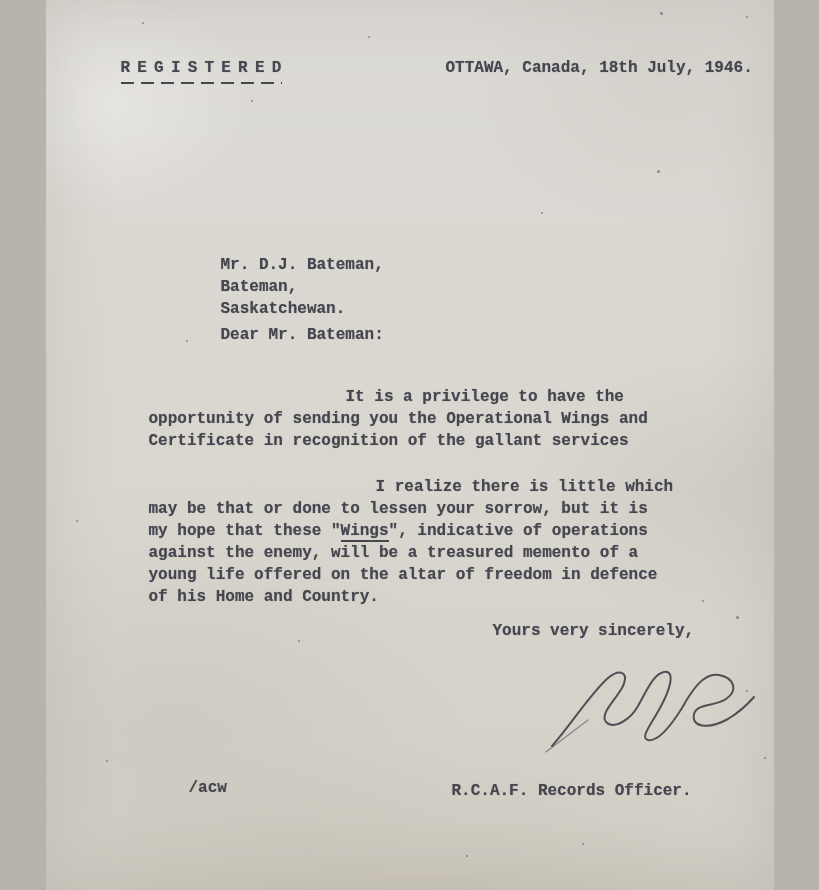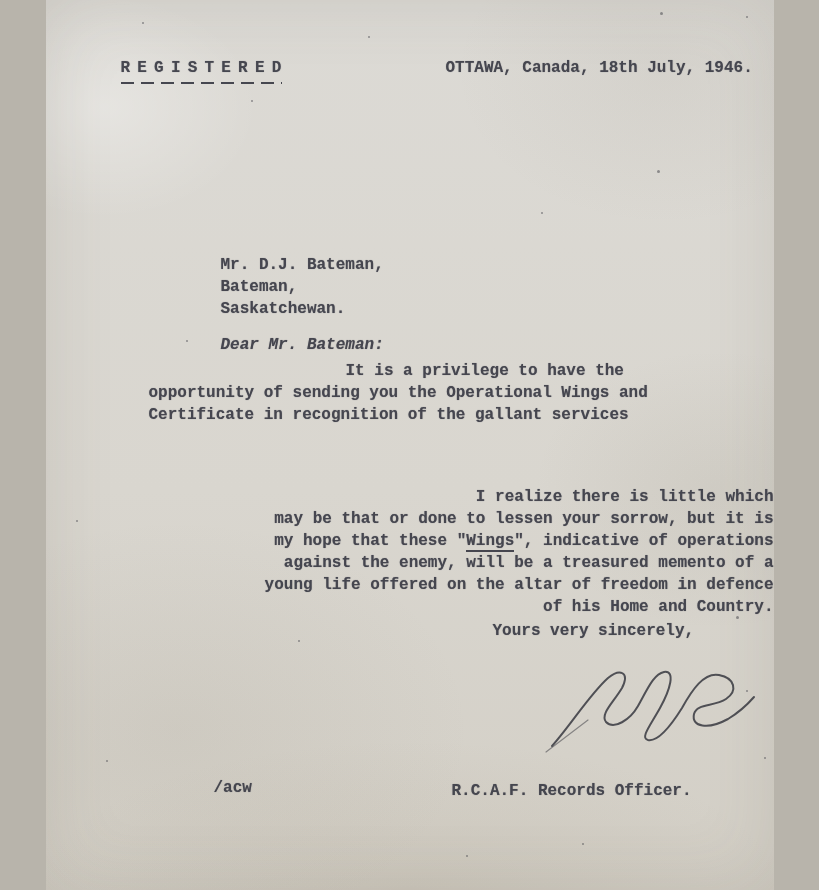--- a/index.html
+++ b/index.html
@@ -52,29 +52,29 @@
   <div class="ink registered" style="left:75px;top:57px;">REGISTERED</div>
 
   <div class="ink" style="left:400px;top:57px;">OTTAWA, Canada, 18th July, 1946.</div>
 
   <div class="para" style="left:175px;top:246px;margin-top:8px;">
     <div class="ln">Mr. D.J. Bateman,</div>
     <div class="ln">Bateman,</div>
     <div class="ln">Saskatchewan.</div>
   </div>
 
-  <div class="ink" style="left:175px;top:334px;font-style:italic;">Dear Mr. Bateman:</div>
+  <div class="ink" style="left:175px;top:324px;">Dear Mr. Bateman:</div>
 
-  <div class="para" style="left:103px;top:360px;">
+  <div class="para" style="left:103px;top:386px;">
     <div class="ln indent1">It is a privilege to have the</div>
     <div class="ln">opportunity of sending you the Operational Wings and</div>
     <div class="ln">Certificate in recognition of the gallant services</div>
   </div>
 
-  <div class="para" style="left:103px;top:486px;text-align:right;">
+  <div class="para" style="left:103px;top:476px;">
     <div class="ln indent2">I realize there is little which</div>
     <div class="ln">may be that or done to lessen your sorrow, but it is</div>
     <div class="ln"><span>my hope that these "</span><span class="uline">Wings</span><span>", indicative of operations</span></div>
     <div class="ln">against the enemy, will be a treasured memento of a</div>
     <div class="ln">young life offered on the altar of freedom in defence</div>
     <div class="ln">of his Home and Country.</div>
   </div>
 
   <div class="ink" style="left:447px;top:620px;">Yours very sincerely,</div>
 
@@ -94,21 +94,21 @@
         C 193 14, 196 27, 184 35
         C 172 43, 155 39, 152 50
         C 149 63, 166 66, 186 55
         C 196 49, 205 41, 212 33"></path>
     </g>
   </svg>
 
 
   <div class="ink" style="left:406px;top:780px;">R.C.A.F. Records Officer.</div>
 
-  <div class="ink" style="left:168px;top:777px;">/acw</div>
+  <div class="ink" style="left:143px;top:777px;">/acw</div>
 
   <div id="specks">
       <div class="speck" style="left: 614px; top: 12px; width: 3px; height: 3px; opacity: 0.55;"></div>
       <div class="speck" style="left: 700px; top: 16px; width: 2px; height: 2px; opacity: 0.55;"></div>
       <div class="speck" style="left: 788px; top: 9px; width: 3px; height: 3px; opacity: 0.55;"></div>
       <div class="speck" style="left: 322px; top: 36px; width: 2px; height: 2px; opacity: 0.55;"></div>
       <div class="speck" style="left: 762px; top: 60px; width: 2px; height: 2px; opacity: 0.55;"></div>
       <div class="speck" style="left: 96px; top: 22px; width: 2px; height: 2px; opacity: 0.55;"></div>
       <div class="speck" style="left: 611px; top: 170px; width: 3px; height: 3px; opacity: 0.55;"></div>
       <div class="speck" style="left: 758px; top: 250px; width: 2px; height: 2px; opacity: 0.55;"></div>

